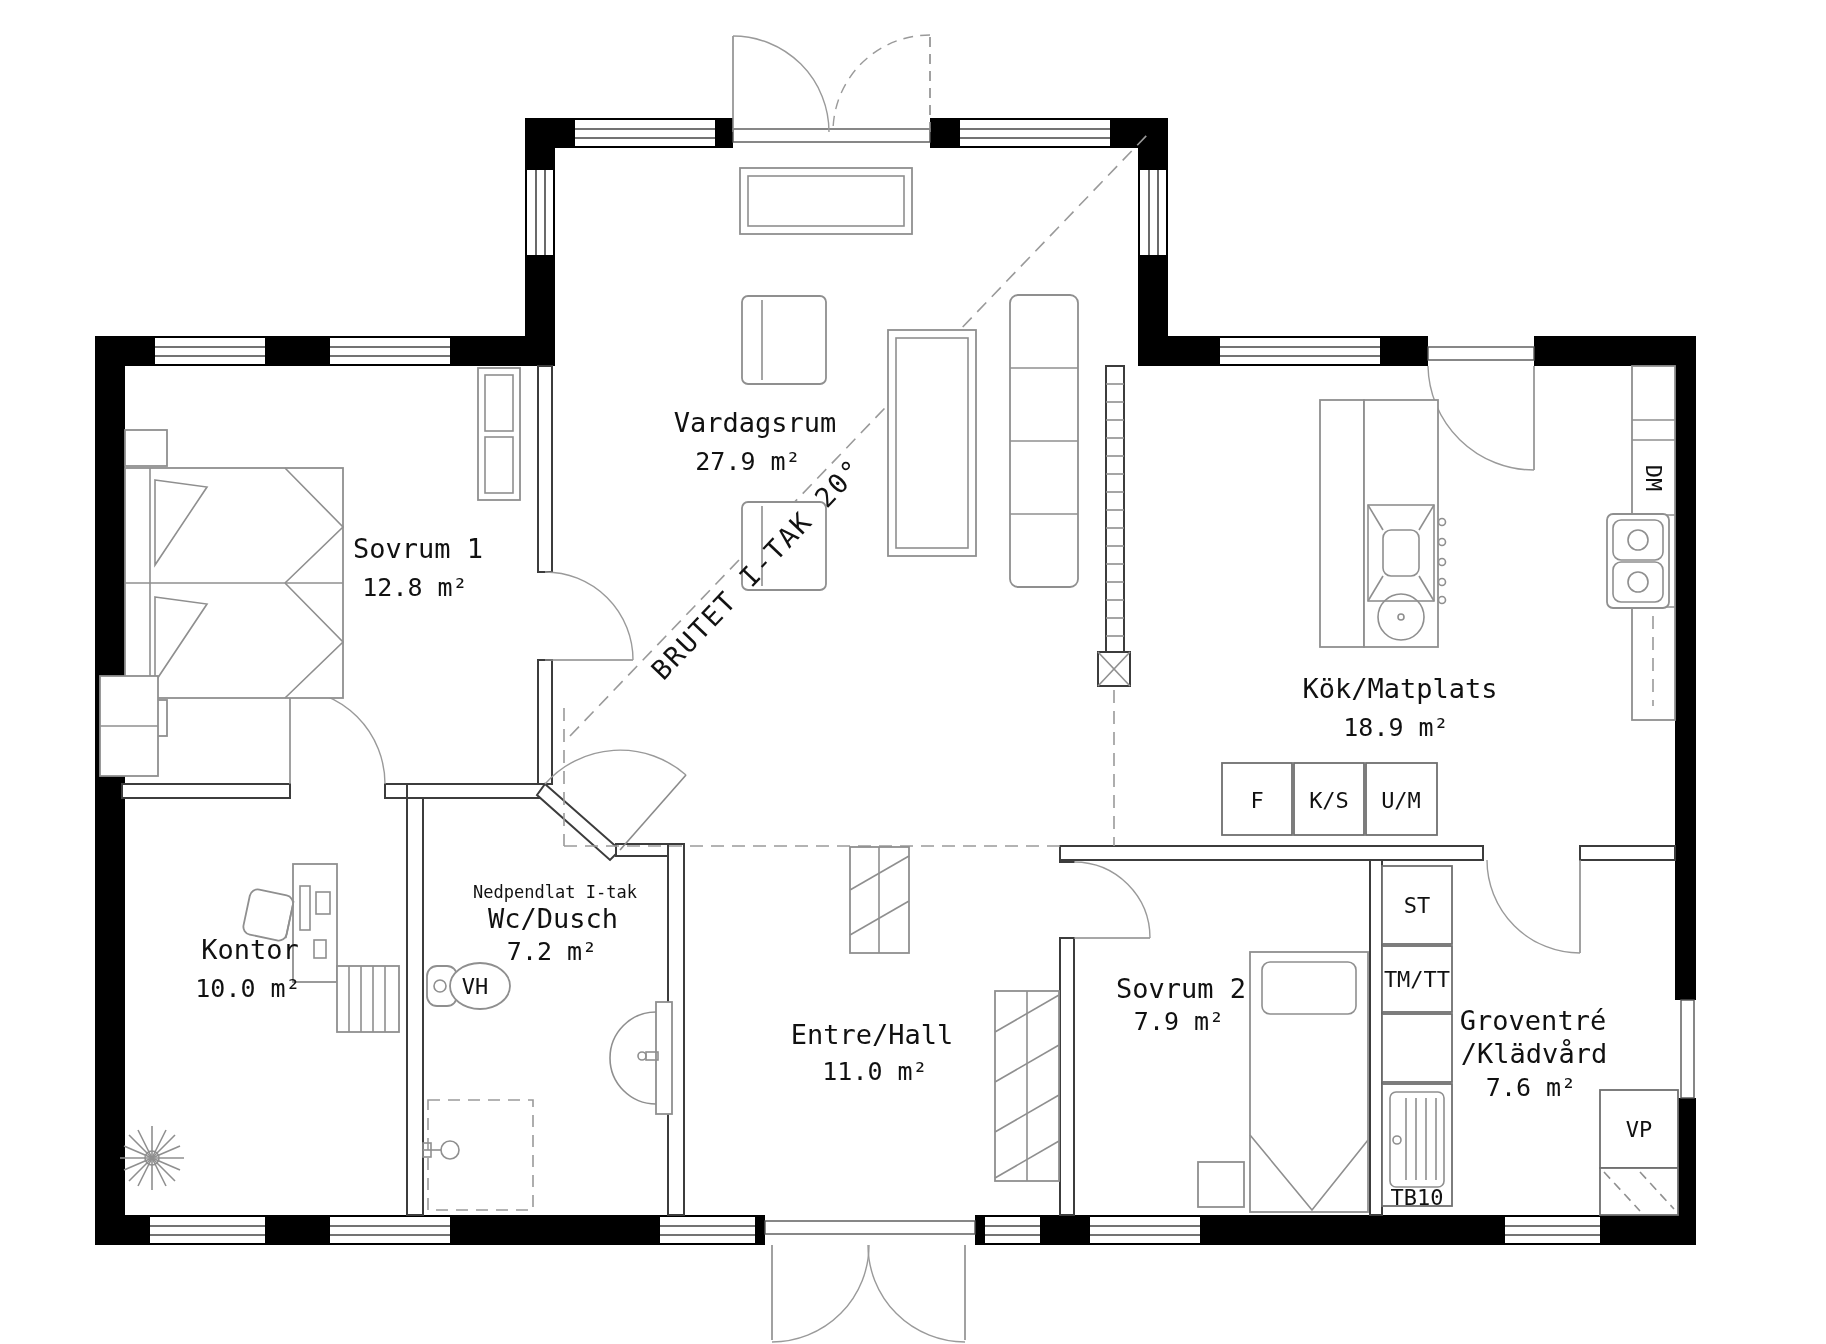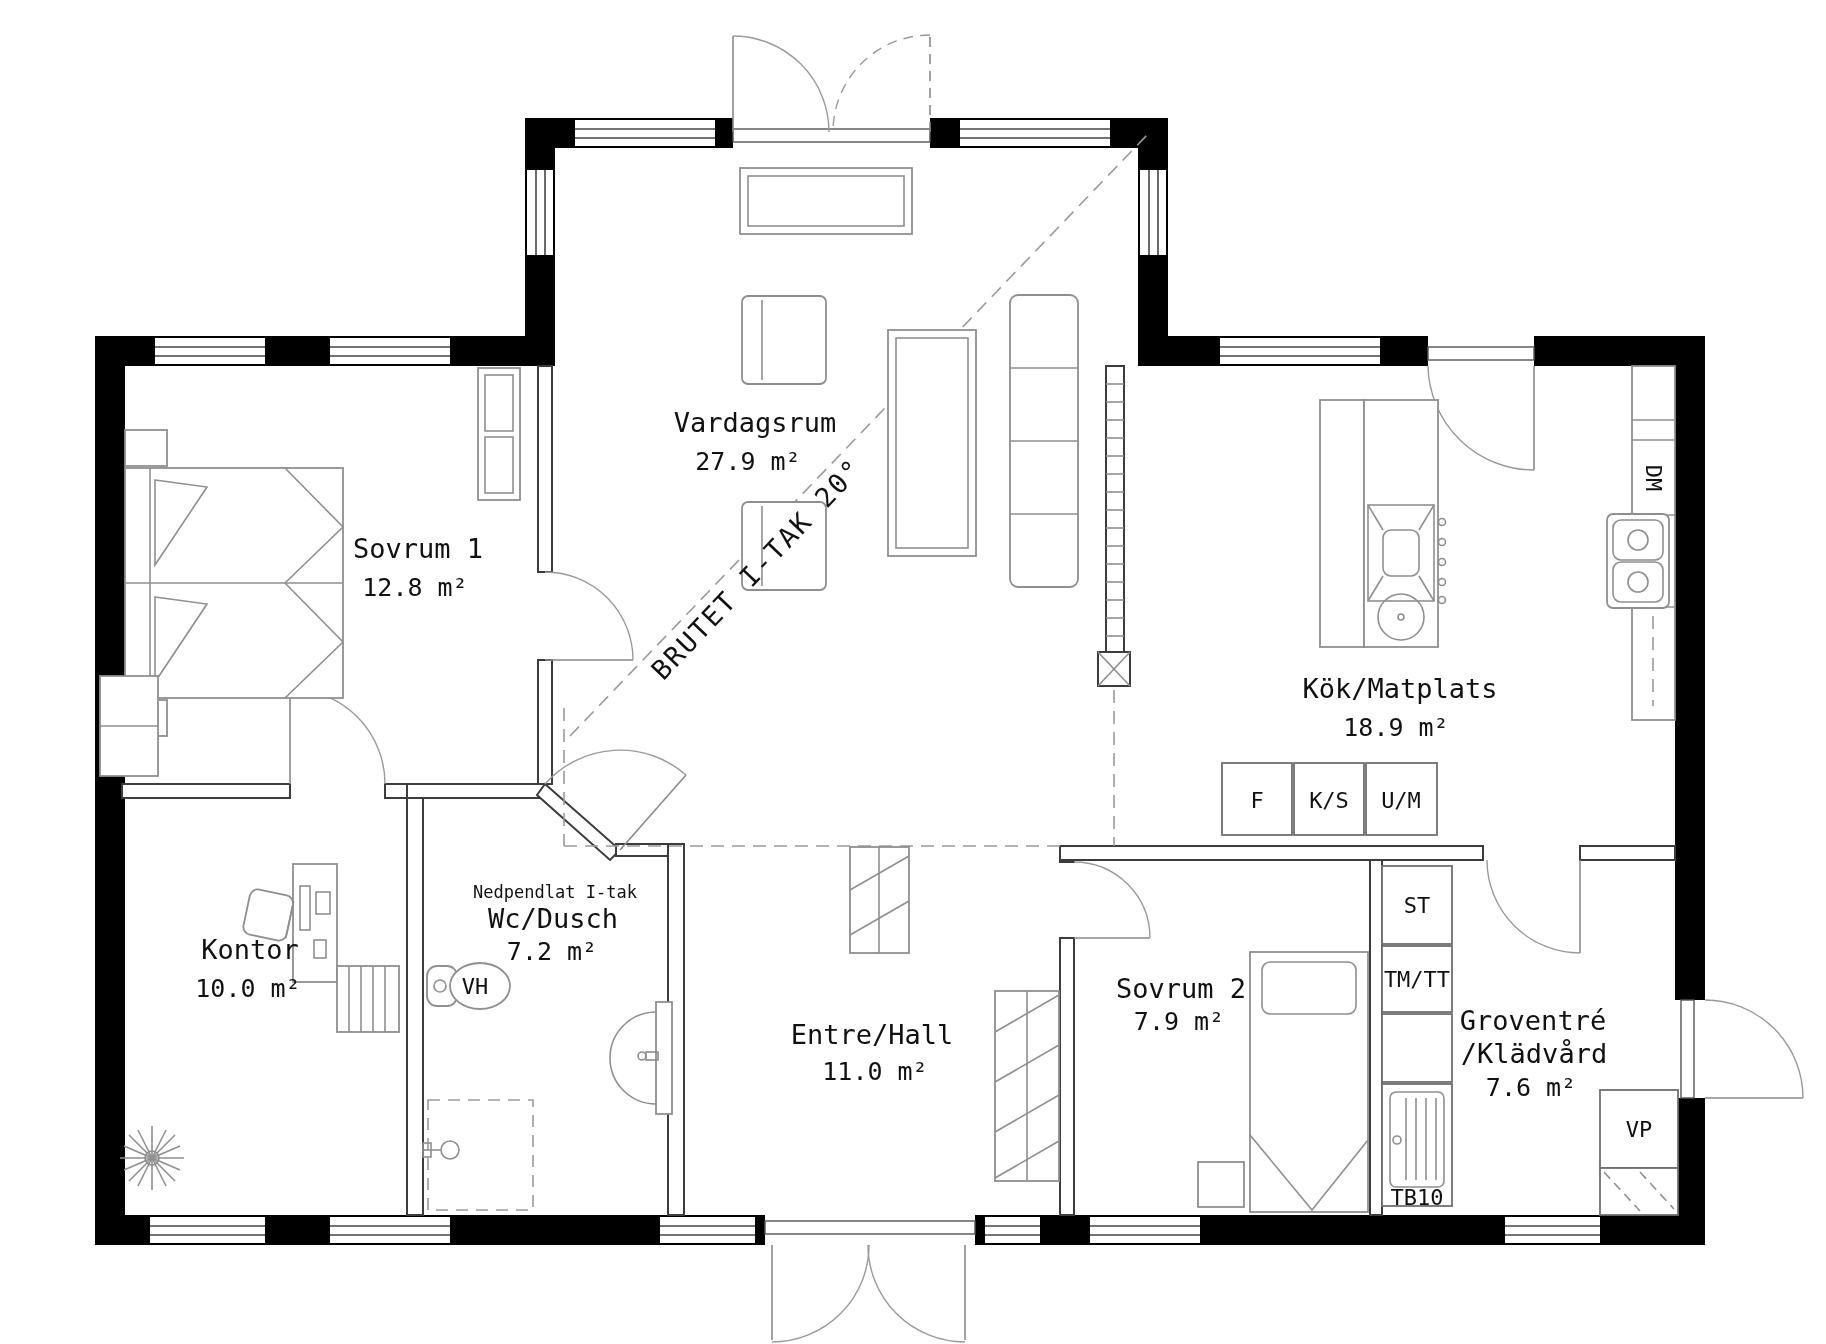--- a/index.html
+++ b/index.html
@@ -1,16 +1,16 @@
 <!DOCTYPE html>
 <html><head>
 <meta charset="utf-8">
 <style>
   html,body{margin:0;padding:0;background:#fff;}
-  .page{position:relative;width:1826px;height:1344px;background:#ffffff;overflow:hidden;}
+  .page{position:relative;width:1696px;height:1344px;background:#ffffff;overflow:hidden;}
   svg{position:absolute;left:0;top:0;}
   text{font-family:"DejaVu Sans Mono","Liberation Mono",monospace;fill:#111;}
   .room-name{font-size:27px;}
   .room-area{font-size:25px;}
   .small-lbl{font-size:22px;}
   .tiny-lbl{font-size:17px;}
   .rot-lbl{font-size:22px;}
   .wall{fill:#000;}
   .iwall{fill:#fff;stroke:#3c3c3c;stroke-width:2;}
   .win{stroke:#444;stroke-width:1.6;}

